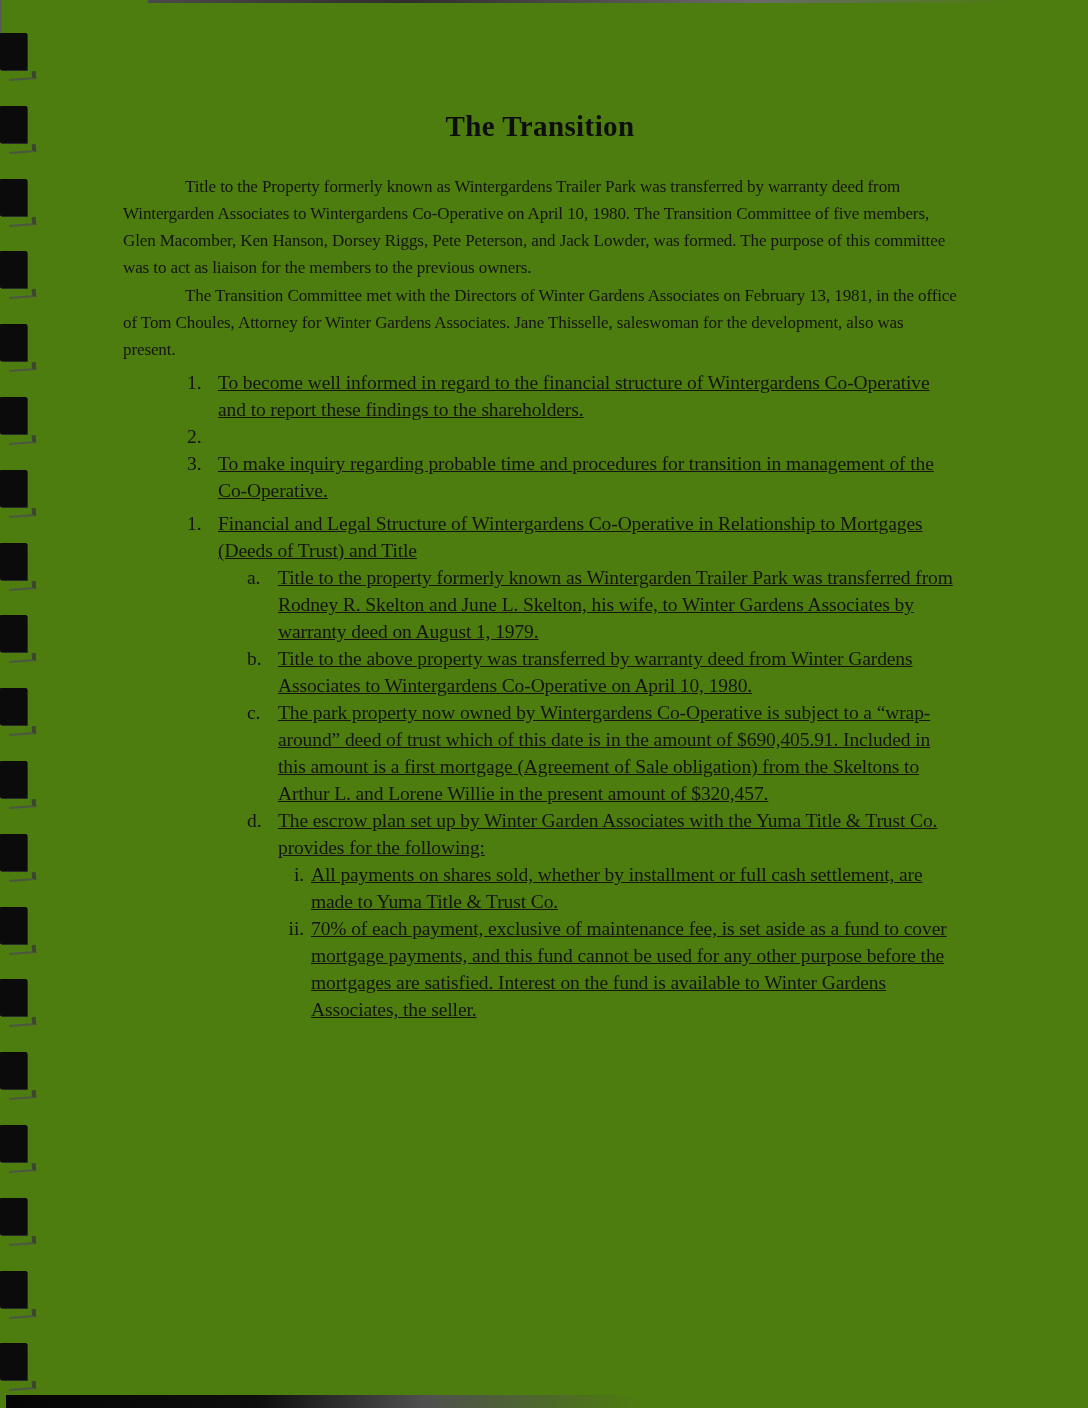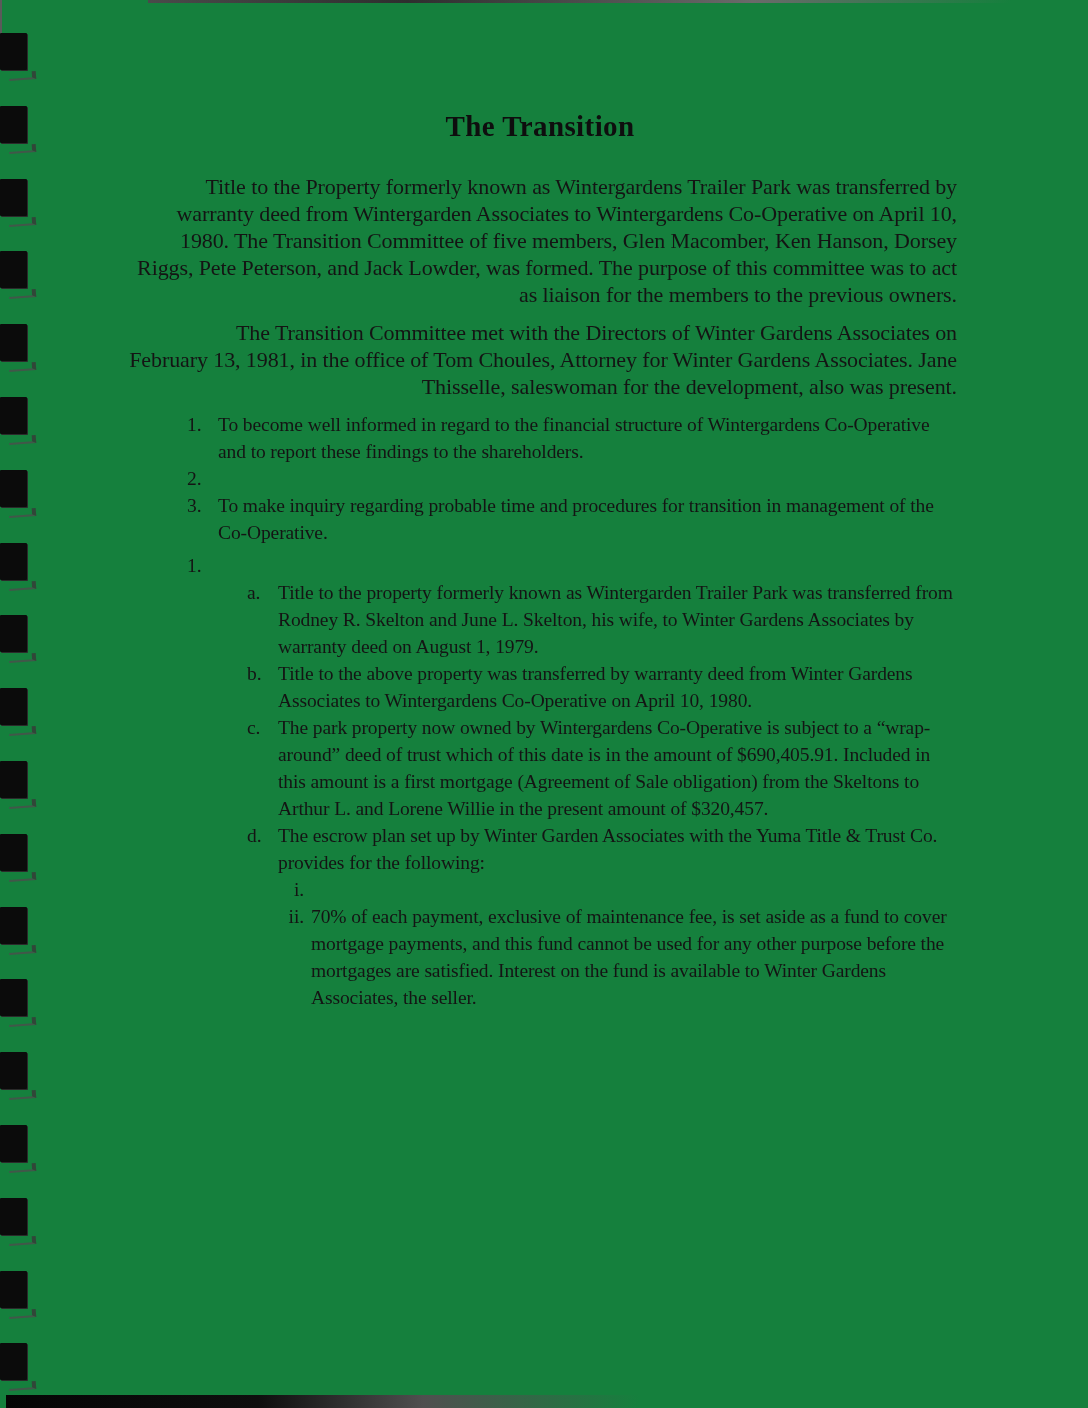--- a/index.html
+++ b/index.html
@@ -1,20 +1,20 @@
 <!DOCTYPE html>
 <html><head>
 <meta charset="utf-8">
 <style>
   html, body { margin: 0; padding: 0; background: #e8e8e8; }
   .page {
     position: relative;
     width: 1088px;
     height: 1408px;
-    background: #15803d;
+    background: #4d7c0f;
     overflow: hidden;
     font-family: "Liberation Serif", serif;
     color: #141414;
   }
   
   .top-edge-line {
     position: absolute; top: 0; left: 148px; width: 864px; height: 3px;
     background: linear-gradient(90deg, #4a4a4a, #2e2e2e 30%, #6a6a6a 70%, rgba(120,120,120,0));
   }
   .corner-tick {
@@ -43,31 +43,30 @@
   .content { position: absolute; left: 123px; top: 110px; width: 834px; }
   .doc-title {
     margin: 0 0 30px 0;
     text-align: center;
     font-size: 29px;
     font-weight: bold;
     letter-spacing: 0.4px;
     color: #0e0e0e;
   }
   .para {
-    margin: 11px 0;
-    font-size: 22px;
+    margin: 1px 0;
+    font-size: 17px;
     line-height: 27px;
     text-indent: 62px;
     letter-spacing: -0.1px;
-    text-align: right;
   }
   .list { margin: 6px 0; }
   .li { display: flex; font-size: 19.5px; line-height: 27px; letter-spacing: -0.1px; }
   .li .m { flex: 0 0 auto; }
-  .li .t { flex: 1 1 auto; }
+  .li .t { flex: 1 1 auto; text-decoration: underline; }
   .l1 > .m { margin-left: 64px; width: 31px; }
   .l2 > .m { margin-left: 124px; width: 31px; }
   .l3 > .m { margin-left: 150px; width: 38px; text-align: right; padding-right: 7px; box-sizing: border-box; }
   .page-number {
     margin-top: 18px;
     text-align: center;
     font-family: "DejaVu Sans Mono", monospace;
     font-size: 17px;
     font-weight: 600;
     color: #1a1a1a;
@@ -140,20 +139,21 @@
       <div class="li l1">
         <span class="m">3.</span>
         <span class="t">To make inquiry regarding probable time and procedures for transition in management of the Co-Operative.</span>
       </div>
     </div>
 
 
     <div class="list">
       <div class="li l1">
         <span class="m">1.</span>
+        <span class="t">Financial and Legal Structure of Wintergardens Co-Operative in Relationship to Mortgages (Deeds of Trust) and Title</span>
       </div>
 
       <div class="li l2">
         <span class="m">a.</span>
         <span class="t">Title to the property formerly known as Wintergarden Trailer Park was transferred from Rodney R. Skelton and June L. Skelton, his wife, to Winter Gardens Associates by warranty deed on August 1, 1979.</span>
       </div>
       <div class="li l2">
         <span class="m">b.</span>
         <span class="t">Title to the above property was transferred by warranty deed from Winter Gardens Associates to Wintergardens Co-Operative on April 10, 1980.</span>
       </div>
@@ -161,20 +161,21 @@
         <span class="m">c.</span>
         <span class="t">The park property now owned by Wintergardens Co-Operative is subject to a “wrap-around” deed of trust which of this date is in the amount of $690,405.91. Included in this amount is a first mortgage (Agreement of Sale obligation) from the Skeltons to Arthur L. and Lorene Willie in the present amount of $320,457.</span>
       </div>
       <div class="li l2">
         <span class="m">d.</span>
         <span class="t">The escrow plan set up by Winter Garden Associates with the Yuma Title &amp; Trust Co. provides for the following:</span>
       </div>
 
       <div class="li l3">
         <span class="m">i.</span>
+        <span class="t">All payments on shares sold, whether by installment or full cash settlement, are made to Yuma Title &amp; Trust Co.</span>
       </div>
       <div class="li l3">
         <span class="m">ii.</span>
         <span class="t">70% of each payment, exclusive of maintenance fee, is set aside as a fund to cover mortgage payments, and this fund cannot be used for any other purpose before the mortgages are satisfied. Interest on the fund is available to Winter Gardens Associates, the seller.</span>
       </div>
     </div>
 
 
   </div>
 </div>

